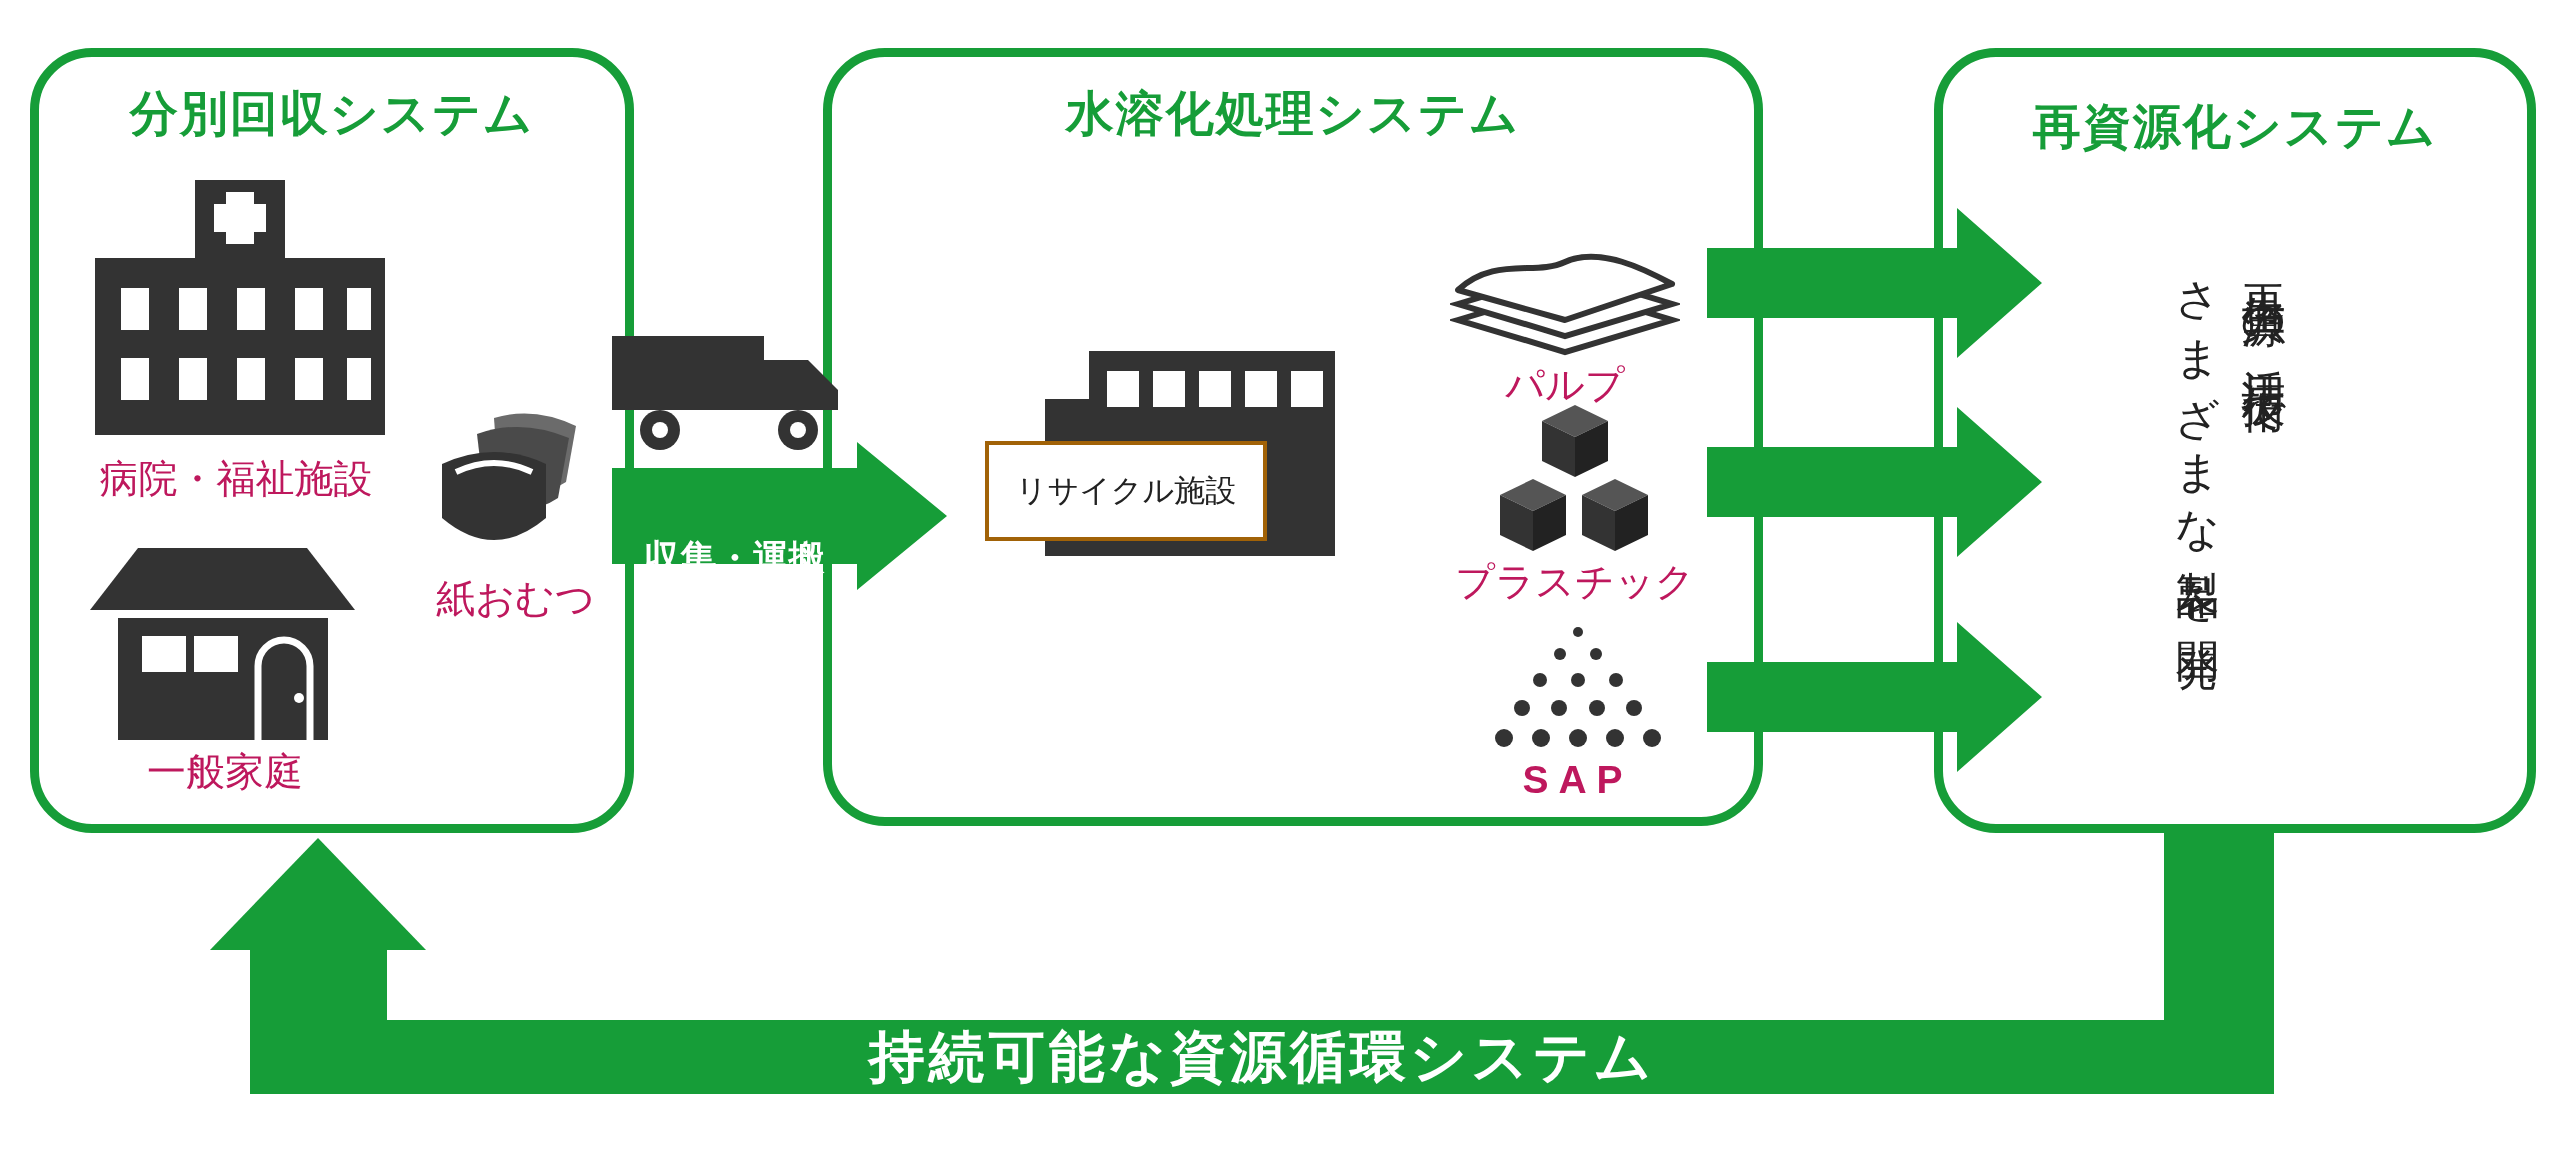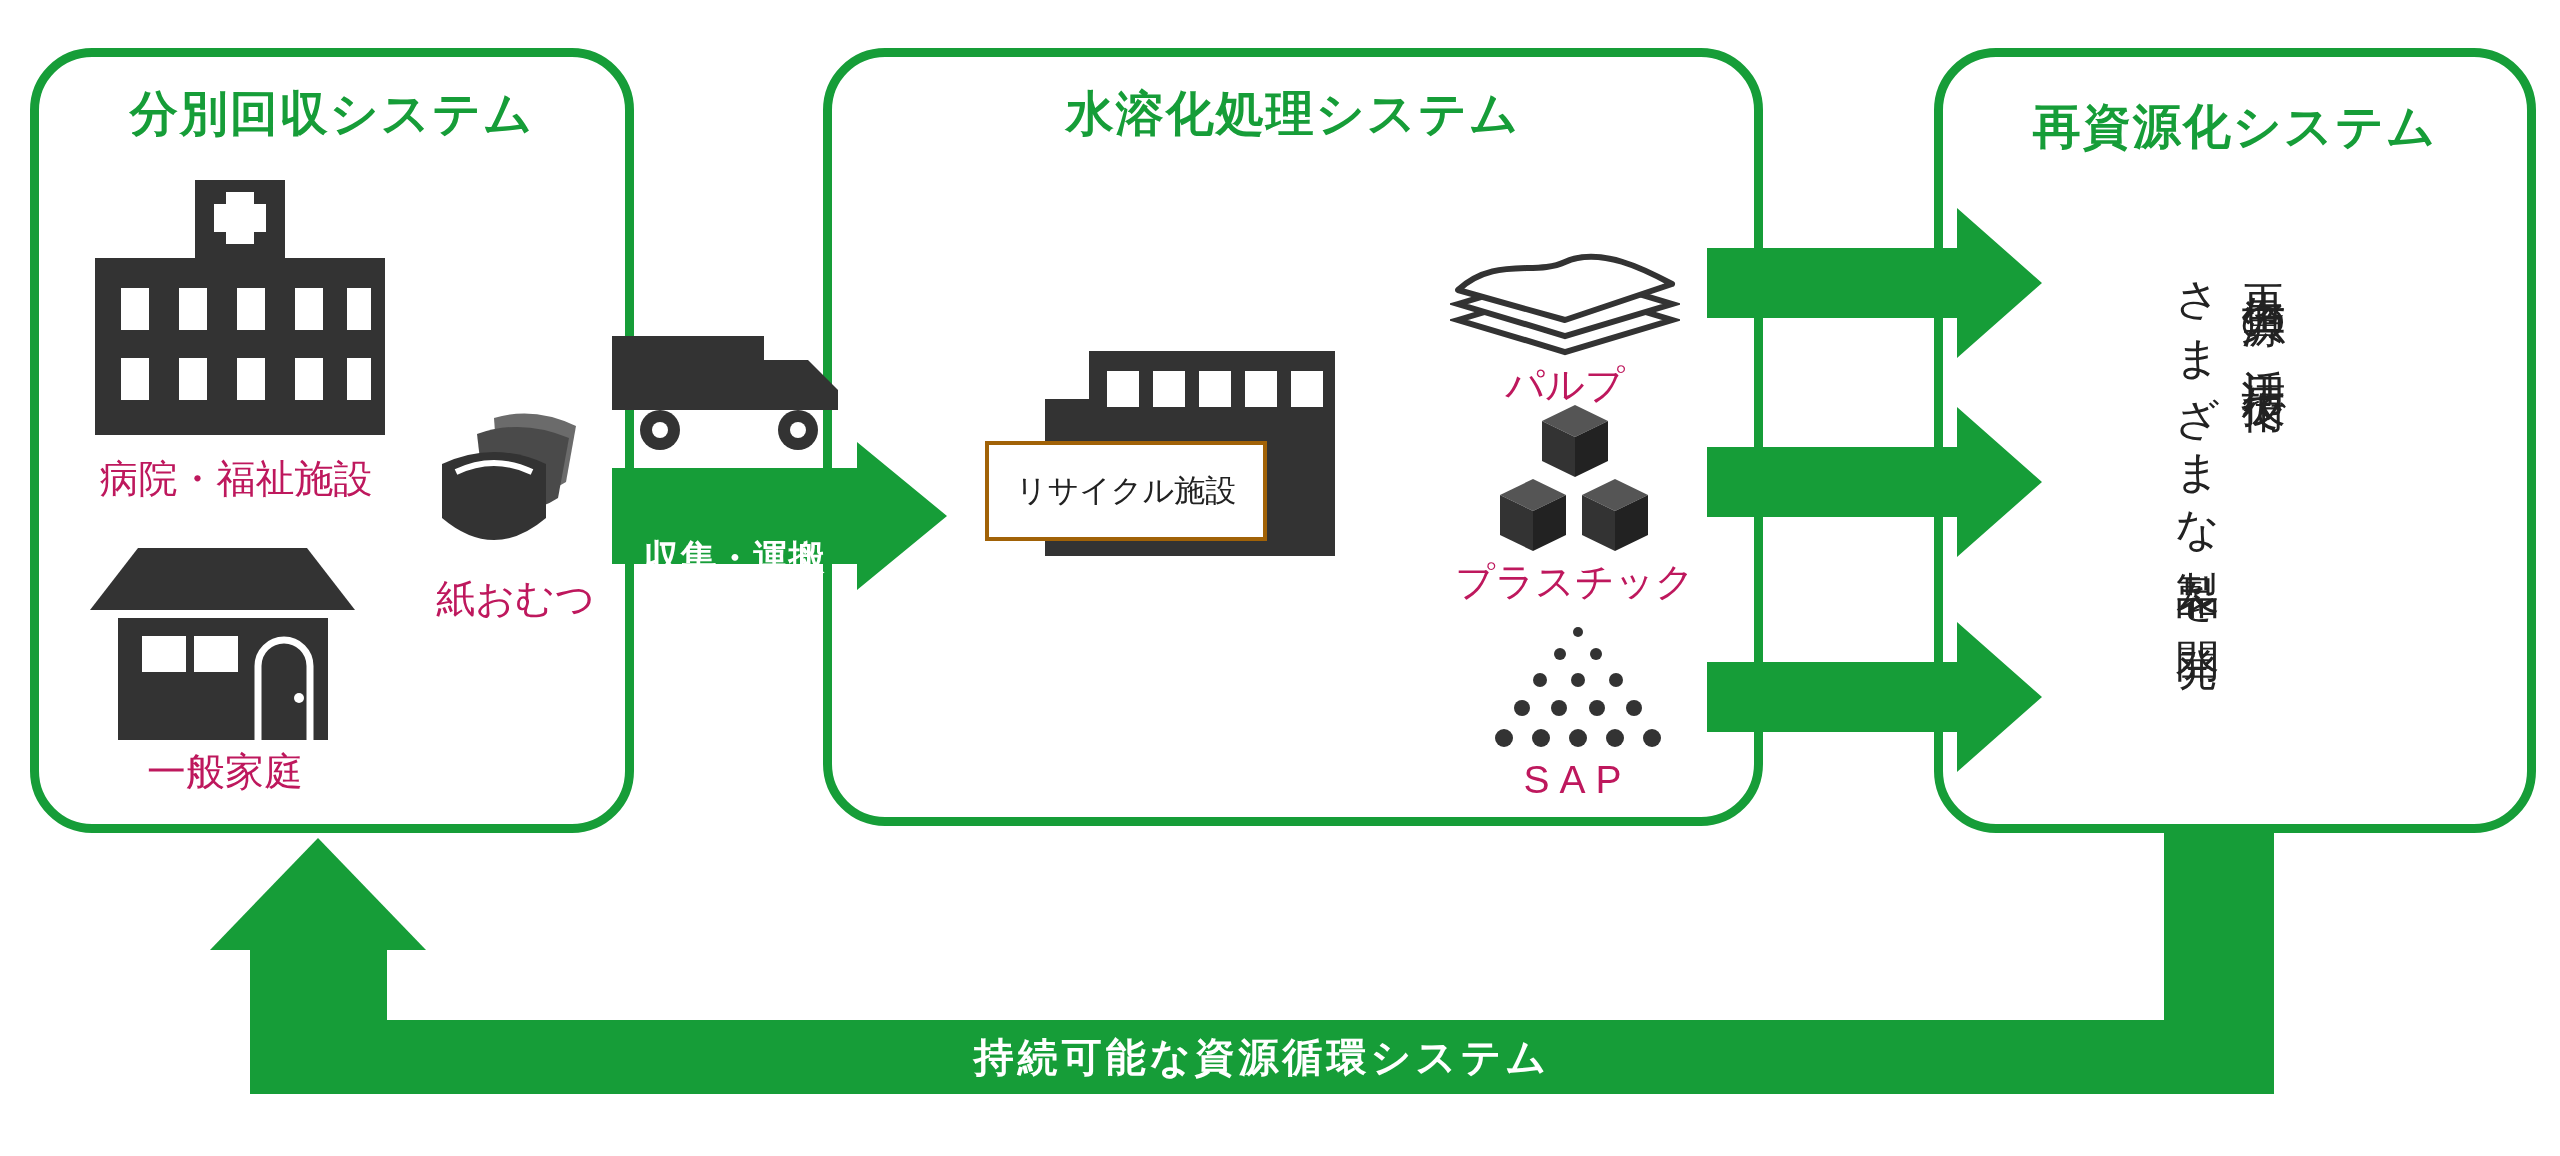--- a/index.html
+++ b/index.html
@@ -63,37 +63,37 @@
     width:0;height:0;
     border-left:108px solid transparent;
     border-right:108px solid transparent;
     border-bottom:112px solid var(--green);
     z-index:1;
   }
   .loop-text{
     position:absolute;
     color:#ffffff;
     font-weight:bold;
-    font-size:40px;
+    font-size:56px;
     text-align:center;
     line-height:74px;
     z-index:2;
     letter-spacing:4px;
   }
   .vertical-text{
     position:absolute;
     writing-mode:vertical-rl;
     text-orientation:upright;
     color:#222222;
     font-size:44px;
     letter-spacing:7px;
     line-height:66px;
     z-index:3;
   }
-  .sap-label{letter-spacing:10px;}
+  .sap-label{letter-spacing:10px;font-weight:bold;}
 </style>
 </head>
 <body>
 
 <div class="canvas">
 
   <div class="sysbox" style="left:30px;top:48px;width:604px;height:785px;"></div>
   <div class="title" style="left:30px;top:82px;width:604px;">分別回収システム</div>
 
   <svg class="icon-abs" style="left:95px;top:180px;" width="290" height="255" viewBox="0 0 290 255">

